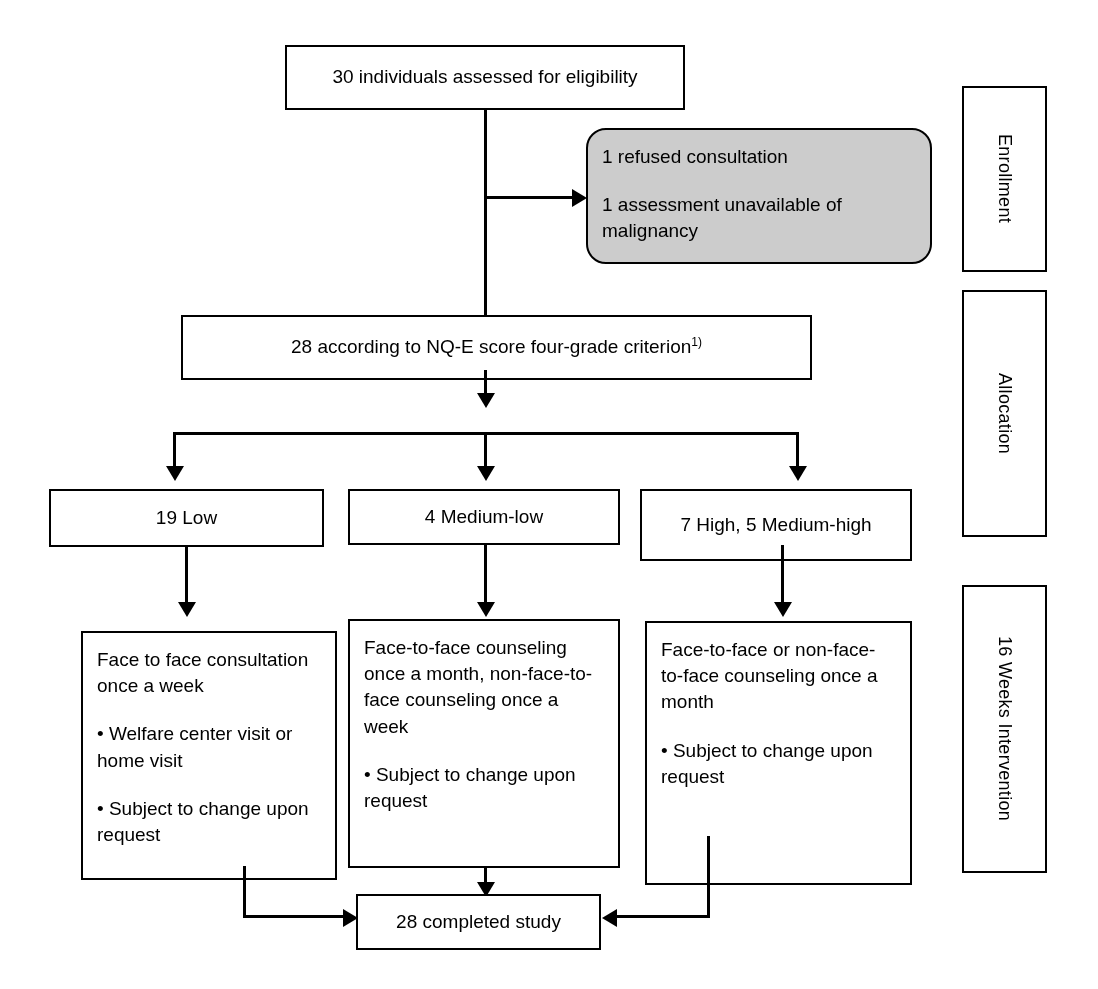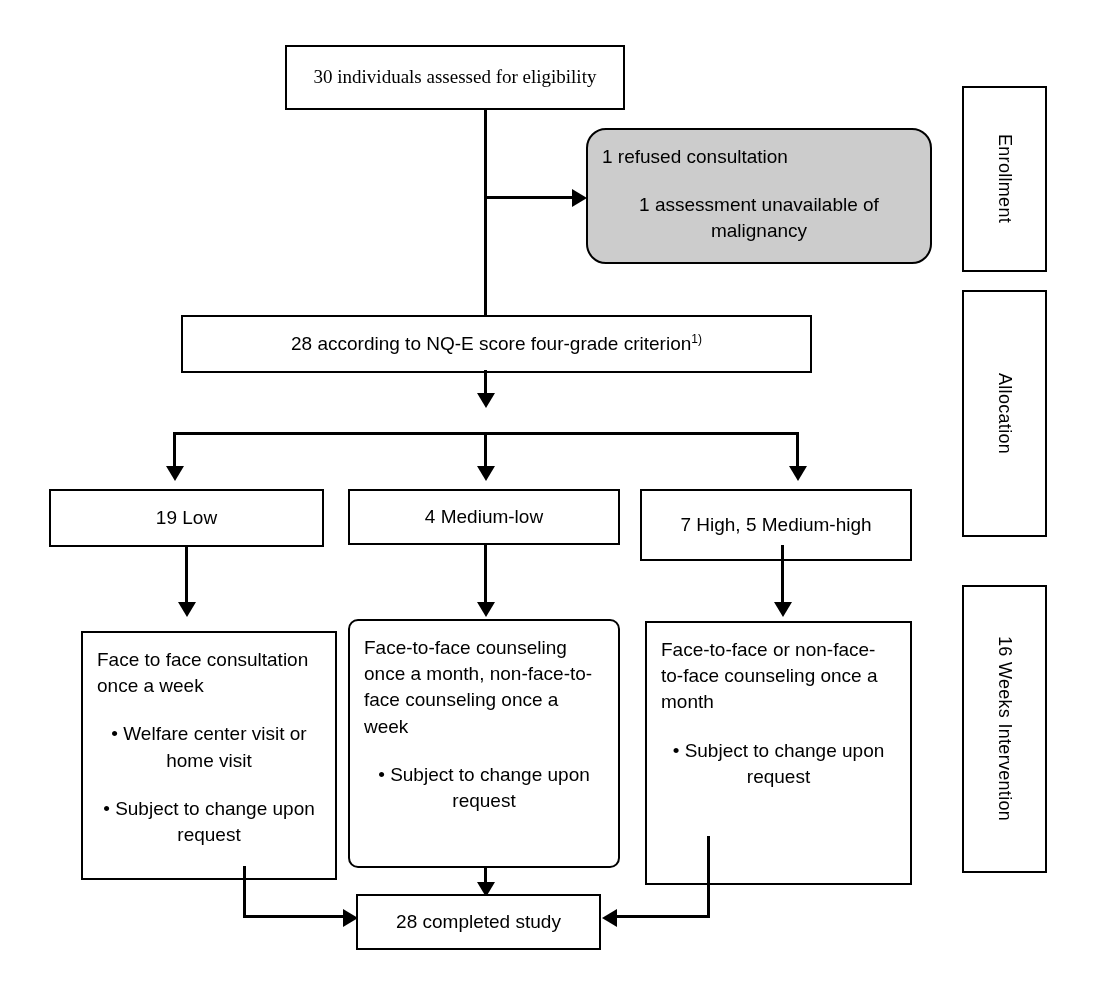--- a/index.html
+++ b/index.html
@@ -42,21 +42,20 @@
   .box.shaded {
     background: #cccccc;
   }
 
   .para {
     margin: 0 0 0 0;
     white-space: pre-line;
   }
   .para + .para {
     margin-top: 22px;
-    text-align: center;
   }
 
   .sup {
     font-size: 12px;
     vertical-align: super;
     line-height: 0;
   }
 
   
   .stage {
@@ -109,36 +108,36 @@
     border-top: 9px solid transparent;
     border-bottom: 9px solid transparent;
     border-right: 15px solid #000000;
   }
 </style>
 </head>
 <body>
 
 <div id="canvas">
 
-  <div class="box center" style="left:285px; top:45px; width:340px; height:65px;font-family:Liberation Serif, serif;">
+  <div class="box center" style="left:285px; top:45px; width:400px; height:65px;">
     <span>30 individuals assessed for eligibility</span>
   </div>
 
   <div class="ln v" style="left:484px; top:110px; width:3px; height:205px;"></div>
 
   <div class="ln h" style="left:484px; top:196px; width:93px; height:3px;"></div>
   <div class="arrow-right" style="left:572px; top:189px;"></div>
 
   <div class="box shaded pad" style="left:586px; top:128px; width:346px; height:136px;border-radius:20px;">
     <p class="para">1 refused consultation</p>
     <p class="para">1 assessment unavailable of
     malignancy</p>
   </div>
 
-  <div class="box center" style="left:181px; top:315px; width:631px; height:58px;">
+  <div class="box center" style="left:181px; top:315px; width:631px; height:65px;">
     <span>
       <span>28 according to NQ-E score four-grade criterion</span><span class="sup">1)</span>
     </span>
   </div>
 
   <div class="ln v" style="left:484px; top:370px; width:3px; height:26px;"></div>
   <div class="arrow-down" style="left:477px; top:393px;"></div>
 
   <div class="ln h" style="left:173px; top:432px; width:626px; height:3px;"></div>
 
@@ -171,21 +170,21 @@
 
   <div class="ln v" style="left:781px; top:545px; width:3px; height:60px;"></div>
   <div class="arrow-down" style="left:774px; top:602px;"></div>
 
   <div class="box pad" style="left:49px; top:631px; width:256px; height:249px;margin-left:32px;">
     <p class="para">Face to face consultation once a week</p>
     <p class="para"> • Welfare center visit or home visit</p>
     <p class="para"> • Subject to change upon request</p>
   </div>
 
-  <div class="box pad" style="left:348px; top:619px; width:272px; height:249px;border-radius:10px;">
+  <div class="box pad" style="left:348px; top:619px; width:272px; height:249px;">
     <p class="para">Face-to-face counseling once a month, non-face-to-face counseling once a week</p>
     <p class="para"> • Subject to change upon request</p>
   </div>
 
   <div class="box pad" style="left:645px; top:621px; width:267px; height:264px;">
     <p class="para">Face-to-face or non-face-to-face counseling once a month</p>
     <p class="para"> • Subject to change upon request</p>
   </div>
 
   <div class="ln v" style="left:243px; top:866px; width:3px; height:52px;"></div>

